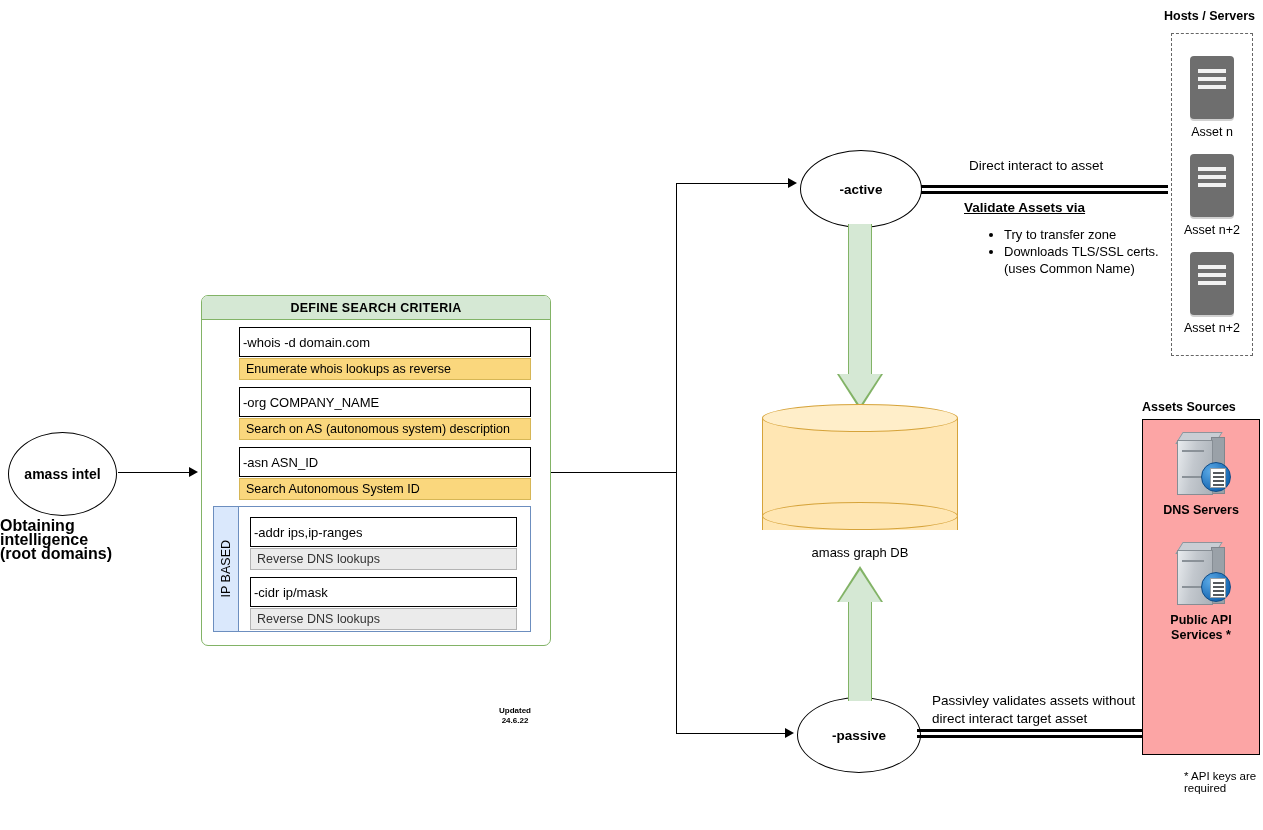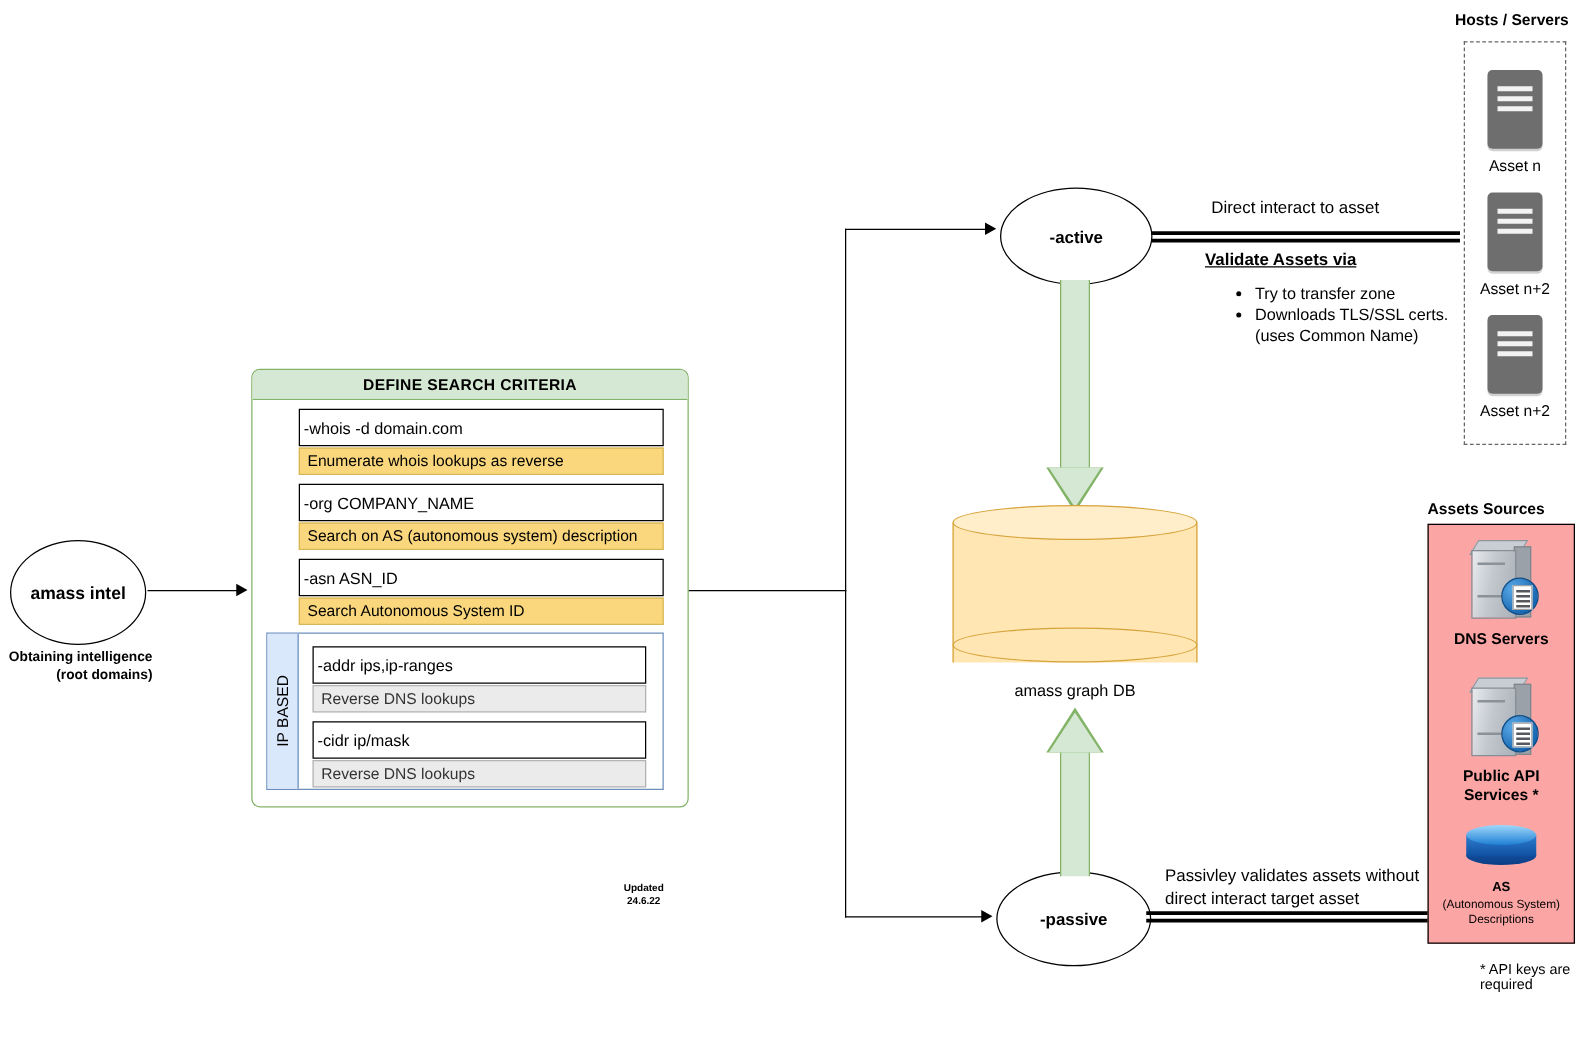--- a/index.html
+++ b/index.html
@@ -5,21 +5,21 @@
   html,body{margin:0;padding:0;background:#ffffff;}
   body{width:1263px;height:830px;position:relative;overflow:hidden;
        font-family:"Liberation Sans","DejaVu Sans",sans-serif;color:#000;}
   .abs{position:absolute;}
   .nos{-webkit-user-select:none;user-select:none;}
 
   
   #intel-ellipse{left:8px;top:432px;width:107px;height:82px;border:1.3px solid #000;
       border-radius:50%;background:#fff;display:flex;align-items:center;justify-content:center;}
   #intel-ellipse span{font-size:14px;font-weight:bold;}
-  #intel-caption{left:0px;top:519px;width:122px;text-align:right;font-size:11px;
+  #intel-caption{left:0px;top:519px;width:122px;text-align:left;font-size:16px;
       font-weight:bold;line-height:14px;}
 
   
   .hline{position:absolute;height:0;border-top:1.3px solid #000;}
   .vline{position:absolute;width:0;border-left:1.3px solid #000;}
   .arrowhead-r{position:absolute;width:0;height:0;border-top:5px solid transparent;
       border-bottom:5px solid transparent;border-left:9px solid #000;}
 
   
   #criteria-panel{left:201px;top:295px;width:350px;height:351px;background:#fff;
@@ -289,29 +289,19 @@
             <b></b>
             <b></b>
             <b></b>
           </span>
         </span>
     </span>
     <span class="pub-label">Public API</span>
     <span class="pub-label" style="margin-top:0;">Services *</span>
   </div>
 
-  <div class="pub-item" style="top:240px;">
-    <span class="dbcyl">
-      <span class="b"></span><span class="m"></span><span class="t"></span>
-    </span>
-    <span class="pub-label" style="margin-top:6px;font-size:10.5px;">AS</span>
-    <div id="as-caption">
-      <div>(Autonomous System)</div>
-      <div>Descriptions</div>
-    </div>
-  </div>
 </div>
 <div class="abs nos" id="api-note">* API keys are required</div>
 
 <div class="abs nos" id="updated">
   <div>Updated</div>
   <div>24.6.22</div>
 </div>
 
 </body></html>

